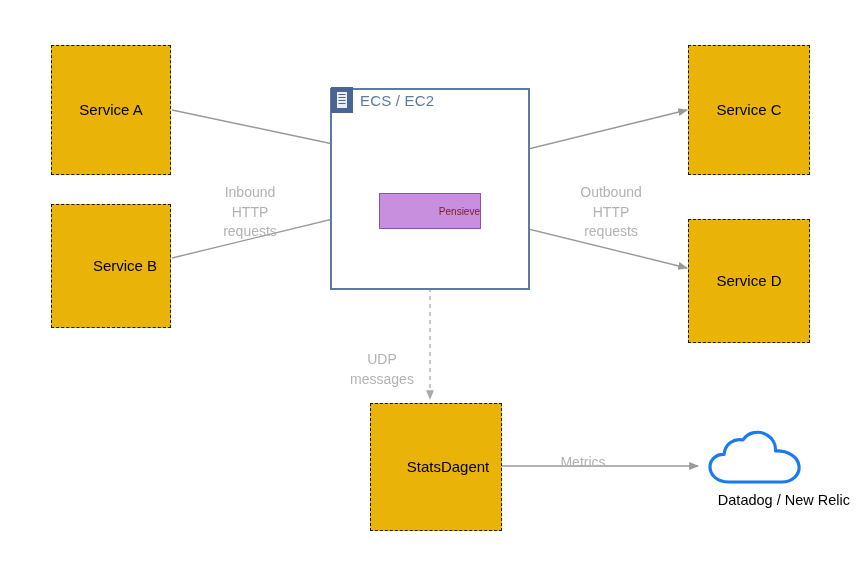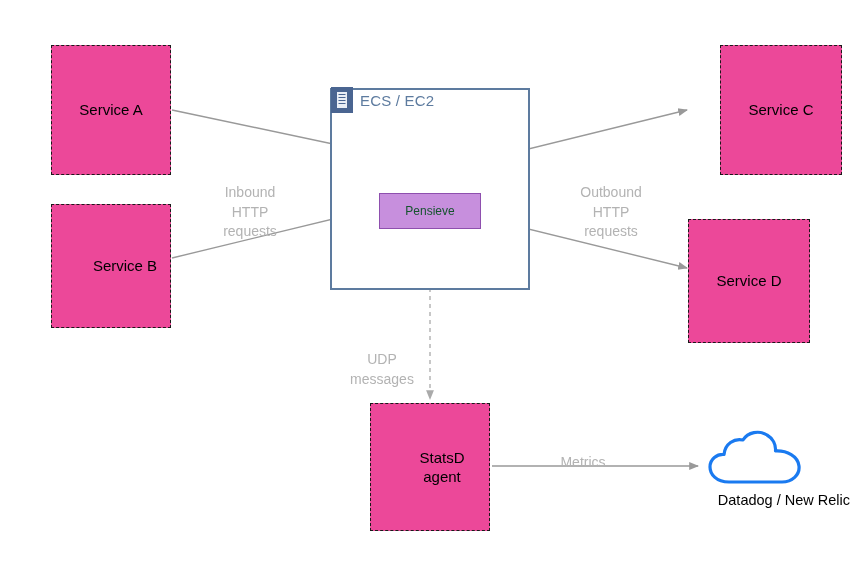--- a/index.html
+++ b/index.html
@@ -28,21 +28,21 @@
   }
   .node {
     position: absolute;
     box-sizing: border-box;
     display: flex;
     align-items: center;
     justify-content: center;
     text-align: center;
   }
   .service-box {
-    background: #ec4899;
+    background: #eab308;
     border: 1.6px dashed #1a1a1a;
     color: #000000;
     font-size: 15px;
     line-height: 1.3;
   }
   .ecs-container {
     background: #ffffff;
     border: 2px solid #5d7b9f;
   }
   .ecs-header {
@@ -73,22 +73,23 @@
     font-size: 14.5px;
     line-height: 1.35;
     flex-direction: column;
     align-items: center;
     justify-content: flex-start;
     padding-top: 16px;
   }
   .pensieve-box {
     background: #c78fdd;
     border: 1.4px solid #8e4fae;
-    color: #14532d;
-    font-size: 12px;
+    color: #7f1d1d;
+    font-size: 10px;
+    justify-content: flex-end;
   }
   .edge-label {
     position: absolute;
     color: #b3b3b3;
     font-size: 14px;
     line-height: 1.38;
     text-align: center;
     white-space: pre-line;
   }
   .cloud-label {
@@ -151,29 +152,29 @@
   </div>
 
   <div class="node service-box" style="left:51px; top:45px; width:120px; height:130px;">
     <span>Service A</span>
   </div>
 
   <div class="node service-box" style="left:51px; top:204px; width:120px; height:124px;padding-left:28px;">
     <span>Service B</span>
   </div>
 
-  <div class="node service-box" style="left:688px; top:45px; width:122px; height:130px;margin-left:32px;">
+  <div class="node service-box" style="left:688px; top:45px; width:122px; height:130px;">
     <span>Service C</span>
   </div>
 
   <div class="node service-box" style="left:688px; top:219px; width:122px; height:124px;">
     <span>Service D</span>
   </div>
 
-  <div class="node service-box" style="left:370px; top:403px; width:120px; height:128px; flex-direction:column;padding-left:24px;">
+  <div class="node service-box" style="left:370px; top:403px; width:132px; height:128px; flex-direction:row;padding-left:24px;">
     <span>StatsD</span>
     <span>agent</span>
   </div>
 
   <div class="cloud-icon" style="left:705px; top:428px; width:100px; height:58px;">
     <svg width="100" height="58" viewBox="0 0 100 58" aria-hidden="true">
       <path d="M 24 54
                C 11 54, 5 46, 5 39
                C 5 31, 12 26, 19 26.5
                C 20 16, 29 10, 38 12

